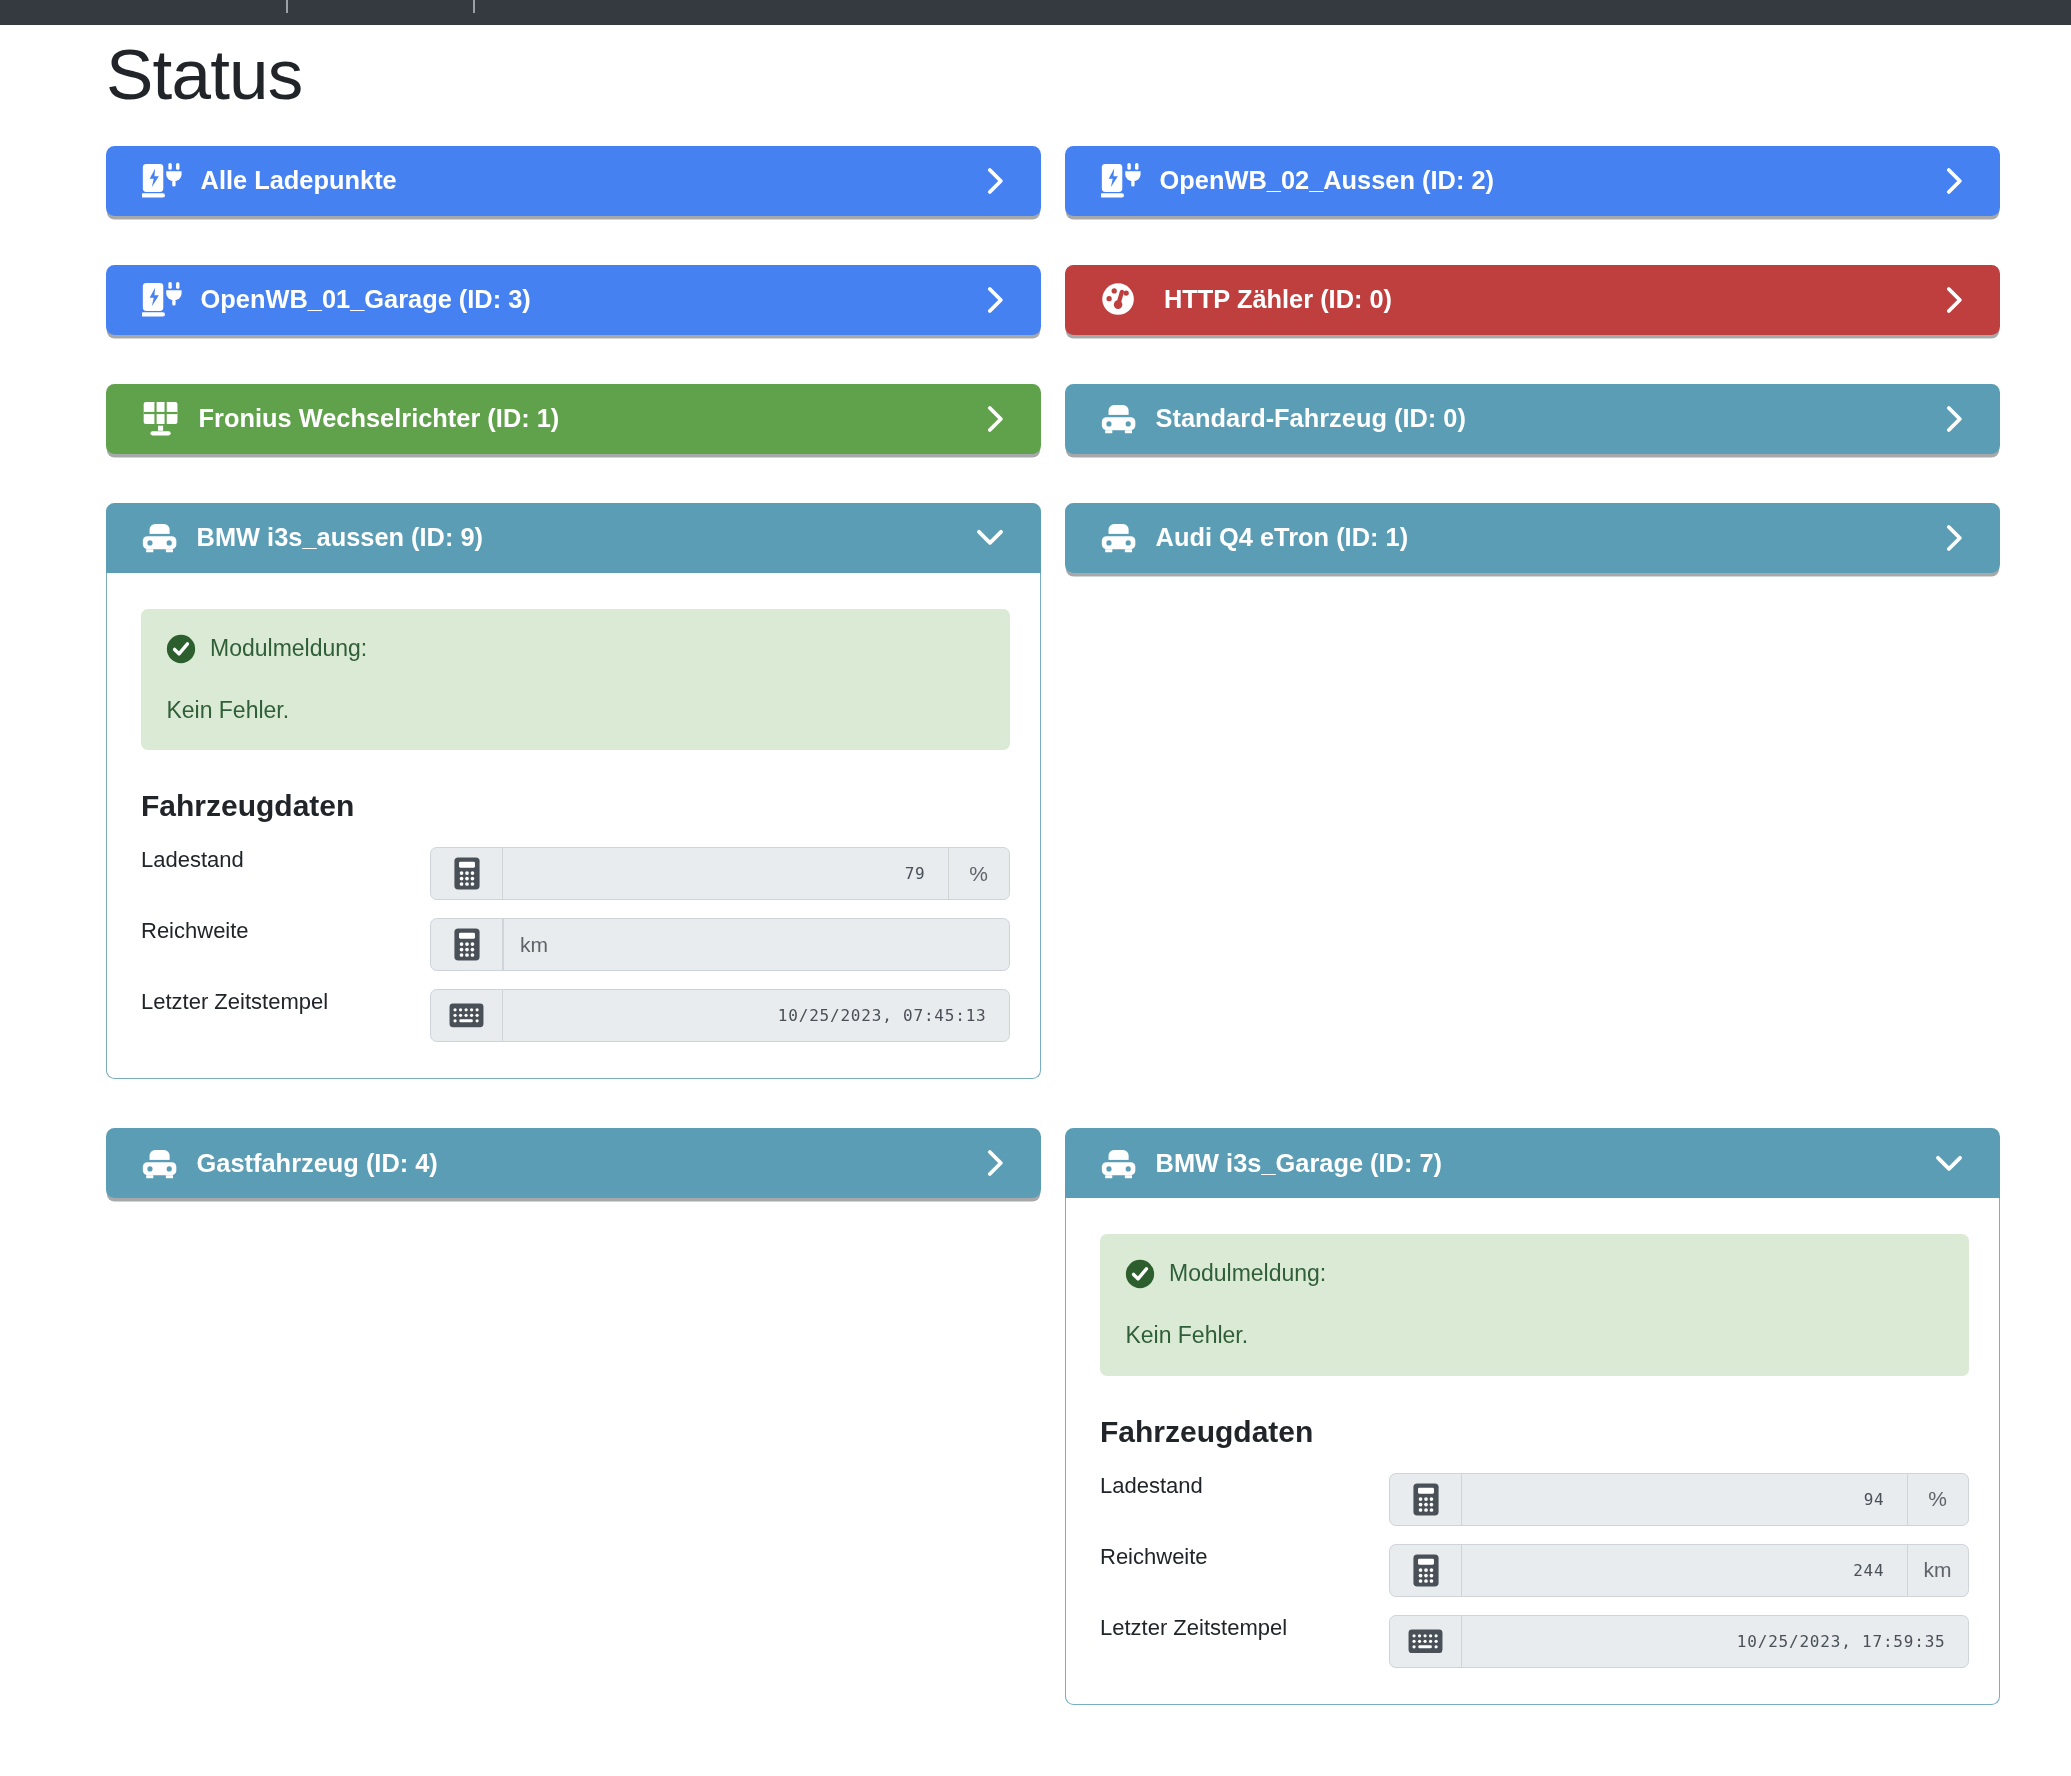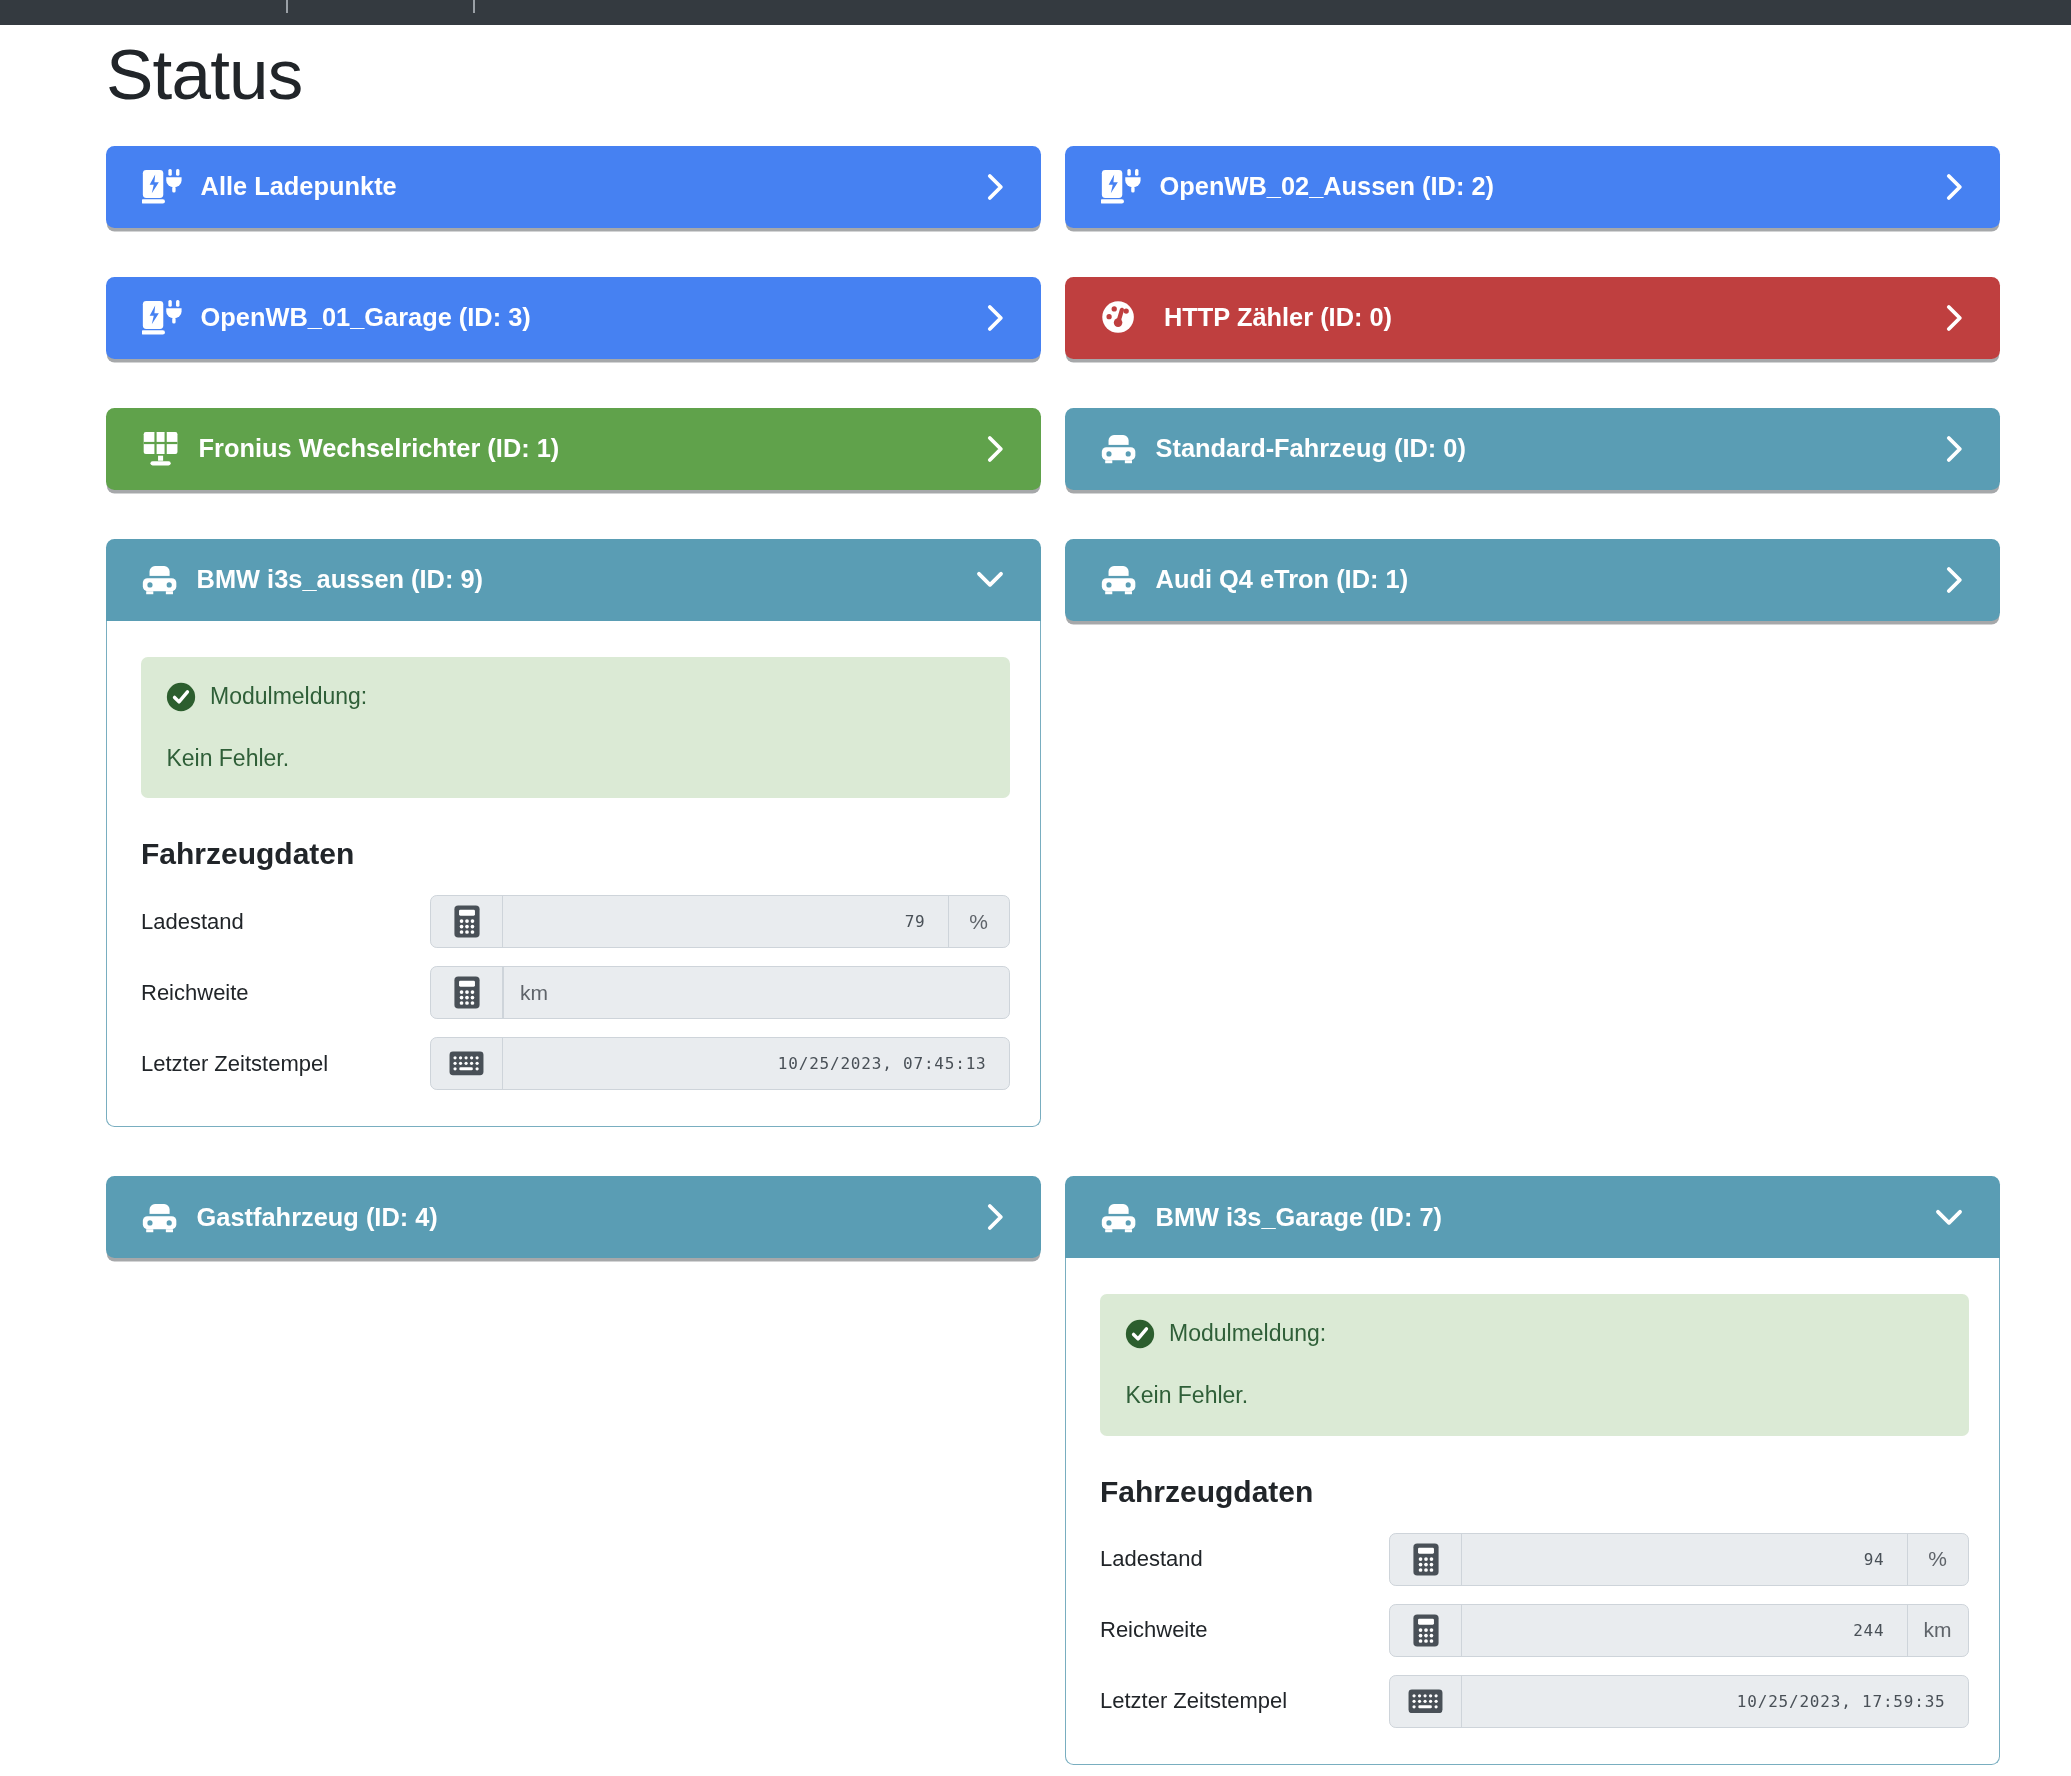--- a/index.html
+++ b/index.html
@@ -12,37 +12,37 @@
   html,body{width:2071px; height:1776px; background:#fff;
     font-family:"Liberation Sans", sans-serif; overflow:hidden;}
   .navbar{height:25.4px; background:var(--navbar); position:relative;}
   .nav-sep{position:absolute; top:0; width:1.7px; height:12.7px; background:#9aa0a6;}
   .nav-sep.s1{left:286px;} .nav-sep.s2{left:473px;}
   .container{padding:0 71px 0 106px;}
   h1.page-title{font-size:71px; line-height:1; margin:13.6px 0 36px;
     color:var(--heading); font-weight:500; letter-spacing:-0.8px;}
   .grid{display:grid; grid-template-columns:1fr 1fr; column-gap:24px; row-gap:49px;
     align-items:start;}
-  .tile{height:82px; border-radius:8.5px; display:flex; align-items:center; gap:18.6px;
+  .tile{height:70px; border-radius:8.5px; display:flex; align-items:center; gap:18.6px;
     padding:0 36px; color:#fff; font-size:25.4px; font-weight:bold; cursor:pointer;
     box-shadow:0 4.2px 0 -0.8px rgba(20,26,32,.38);}
   .tile.blue{background:var(--blue);} .tile.red{background:var(--red);gap:28px;}
   .tile.green{background:var(--green);} .tile.teal{background:var(--teal);}
   .tile .chev{margin-left:auto; display:flex; align-items:center;}
   .tile .t-icon{display:flex; align-items:center; flex:none;}
   .card{display:flex; flex-direction:column;}
   .card .tile{border-radius:8.5px 8.5px 0 0; box-shadow:none;}
   .card-body{background:#fff; border:1.7px solid var(--card_border); border-top:none;
     border-radius:0 0 8.5px 8.5px; padding:36px 30.5px 36px 34px;}
   .alert{background:var(--alert_bg); border-radius:6.8px; padding:22px 25.4px;
     color:var(--alert_text); font-size:23px; line-height:1.55;}
   .alert .line1{display:flex; align-items:center; gap:13.6px;}
   .alert .line2{margin-top:26px;}
   h2.section{font-size:30px; font-weight:bold; color:var(--heading); margin:39px 0 24px;}
-  .field-row{display:flex; align-items:center; margin-top:18px;}
+  .field-row{display:flex; align-items:flex-start; margin-top:18px;}
   .field-row.first{margin-top:0;}
   .field-label{width:289px; flex:none; font-size:22px; color:var(--heading);}
   .input-group{flex:1; display:flex; align-items:stretch; height:53px;
     background:var(--input_bg); border:0.8px solid var(--input_border);
     border-radius:6.8px; overflow:hidden;}
   .addon{width:72px; flex:none; display:flex; align-items:center; justify-content:center;
     border-right:0.8px solid var(--input_border);}
   .field{flex:1; display:flex; align-items:center; justify-content:flex-end;
     padding-right:22px; font-family:"DejaVu Sans Mono", monospace;
     font-size:16px; color:var(--input_text); letter-spacing:0.8px;}

